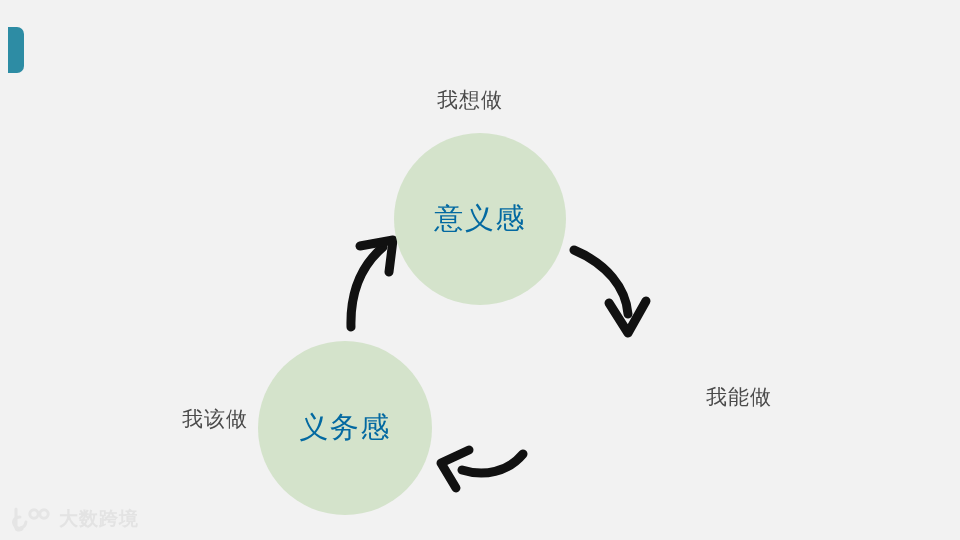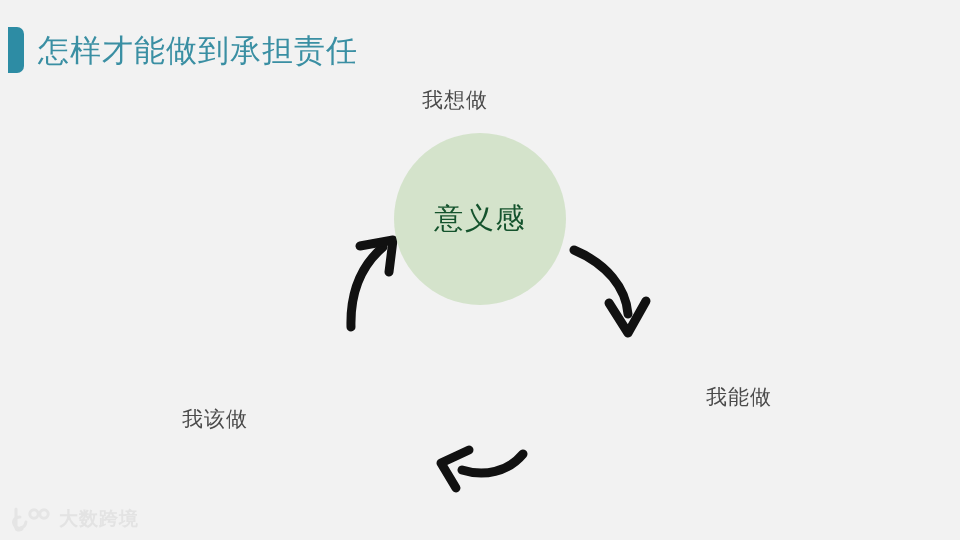--- a/index.html
+++ b/index.html
@@ -52,21 +52,21 @@
   .circle {
     position: absolute;
     border-radius: 50%;
     background: #d4e3cb;
     display: flex;
     align-items: center;
     justify-content: center;
   }
   .circle-label {
     font-size: 29px;
-    color: #14532d;
+    color: #0369a1;
     letter-spacing: 1.5px;
     white-space: nowrap;
   }
   .circle-top {
     left: 394px;
     top: 133px;
     width: 172px;
     height: 172px;
   }
   .circle-left {
@@ -84,21 +84,21 @@
 
   
   .caption {
     position: absolute;
     font-size: 21px;
     color: #4b4b4b;
     white-space: nowrap;
     letter-spacing: 1px;
   }
   .caption-top {
-    left: 422px;
+    left: 437px;
     top: 86px;
   }
   .caption-left {
     left: 182px;
     top: 405px;
   }
   .caption-right {
     left: 706px;
     top: 383px;
   }
@@ -134,21 +134,20 @@
     white-space: nowrap;
   }
 </style>
 </head>
 <body>
 
 <div class="slide">
 
   <div class="title-row">
     <div class="title-bar"></div>
-    <div class="title-text">怎样才能做到承担责任</div>
   </div>
 
   <svg class="arrows" viewBox="0 0 960 540" xmlns="http://www.w3.org/2000/svg">
 
     <g>
       <path d="M 574,250 C 607,264 626,288 628,314" fill="none" stroke="#111111" stroke-width="9" stroke-linecap="round"></path>
       <path d="M 609,303 L 628,333 L 646,301" fill="none" stroke="#111111" stroke-width="9" stroke-linecap="round" stroke-linejoin="round"></path>
     </g>
 
     <g>
@@ -159,20 +158,23 @@
     <g>
       <path d="M 351,327 C 350,292 362,265 383,247" fill="none" stroke="#111111" stroke-width="9" stroke-linecap="round"></path>
       <path d="M 360,246 L 393,240 L 389,272" fill="none" stroke="#111111" stroke-width="9" stroke-linecap="round" stroke-linejoin="round"></path>
     </g>
   </svg>
 
   <div class="circle circle-top">
     <span class="circle-label">意义感</span>
   </div>
 
+  <div class="circle circle-left">
+    <span class="circle-label">义务感</span>
+  </div>
 
 
   <div class="caption caption-top">我想做</div>
   <div class="caption caption-left">我该做</div>
   <div class="caption caption-right">我能做</div>
 
   <div class="watermark">
     <svg class="watermark-mark" width="42" height="26" viewBox="0 0 42 26" xmlns="http://www.w3.org/2000/svg">
       <path d="M6 3 L6 22 C6 24 9 25 12 23" fill="none" stroke="#e4e4e4" stroke-width="3" stroke-linecap="round"></path>
       <path d="M10 11 C4 11 2 16 5 20 C8 24 15 22 16 16" fill="none" stroke="#e4e4e4" stroke-width="3" stroke-linecap="round"></path>

